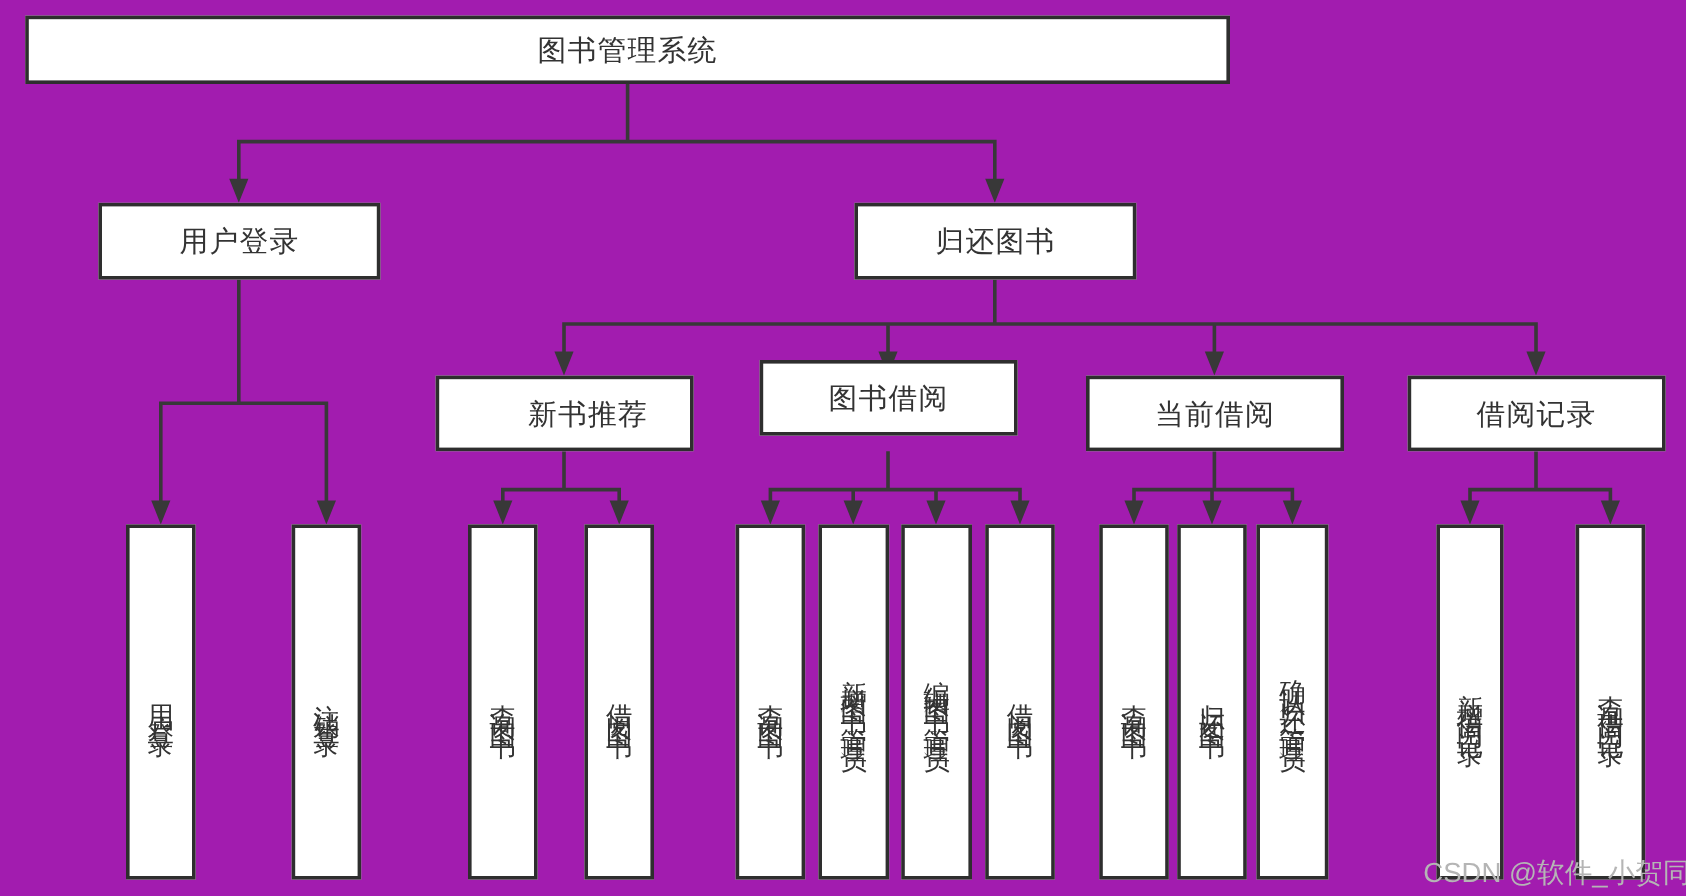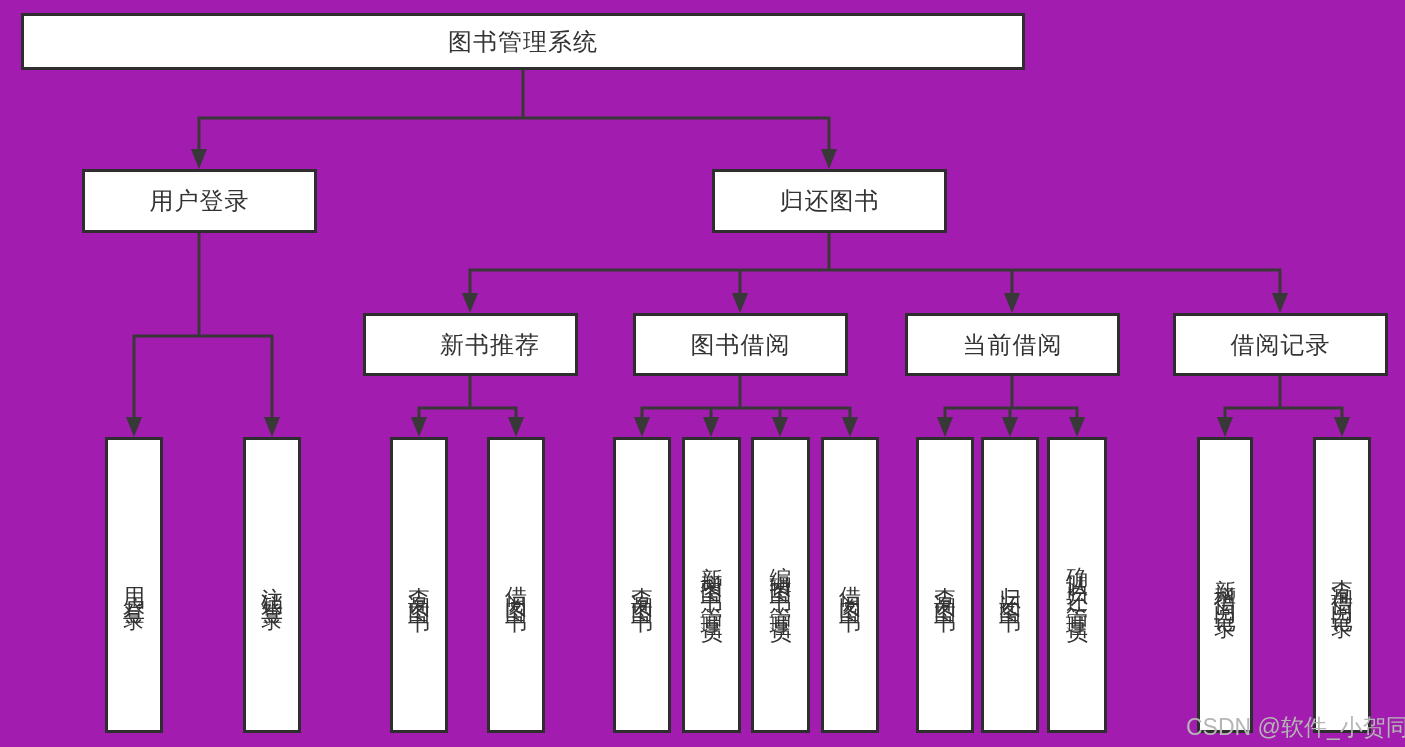--- a/index.html
+++ b/index.html
@@ -71,21 +71,21 @@
     color: #b5b5b5;
     white-space: nowrap;
     z-index: 5;
   }
 
   
   #root-node      { left: 21px;   top: 13px;  width: 1004px; height: 57px; }
   #node-user-login{ left: 82px;   top: 169px; width: 235px;  height: 64px; }
   #node-book-mgmt { left: 712px;  top: 169px; width: 235px;  height: 64px; }
   #node-recommend { left: 363px;  top: 313px; width: 215px;  height: 63px; padding-left: 39px; }
-  #node-borrow    { left: 633px;  top: 313px; width: 215px;  height: 63px; }
+  #node-borrow    { left: 633px;  top: 300px; width: 215px;  height: 63px; }
   #node-current   { left: 905px;  top: 313px; width: 215px;  height: 63px; }
   #node-records   { left: 1173px; top: 313px; width: 215px;  height: 63px; }
 
   #leaf-login-1    { left: 105px;  width: 58px; }
   #leaf-login-2    { left: 243px;  width: 58px; }
   #leaf-rec-1      { left: 390px;  width: 58px; }
   #leaf-rec-2      { left: 487px;  width: 58px; }
   #leaf-bor-1      { left: 613px;  width: 58px; }
   #leaf-bor-2      { left: 682px;  width: 59px; }
   #leaf-bor-3      { left: 751px;  width: 59px; }

